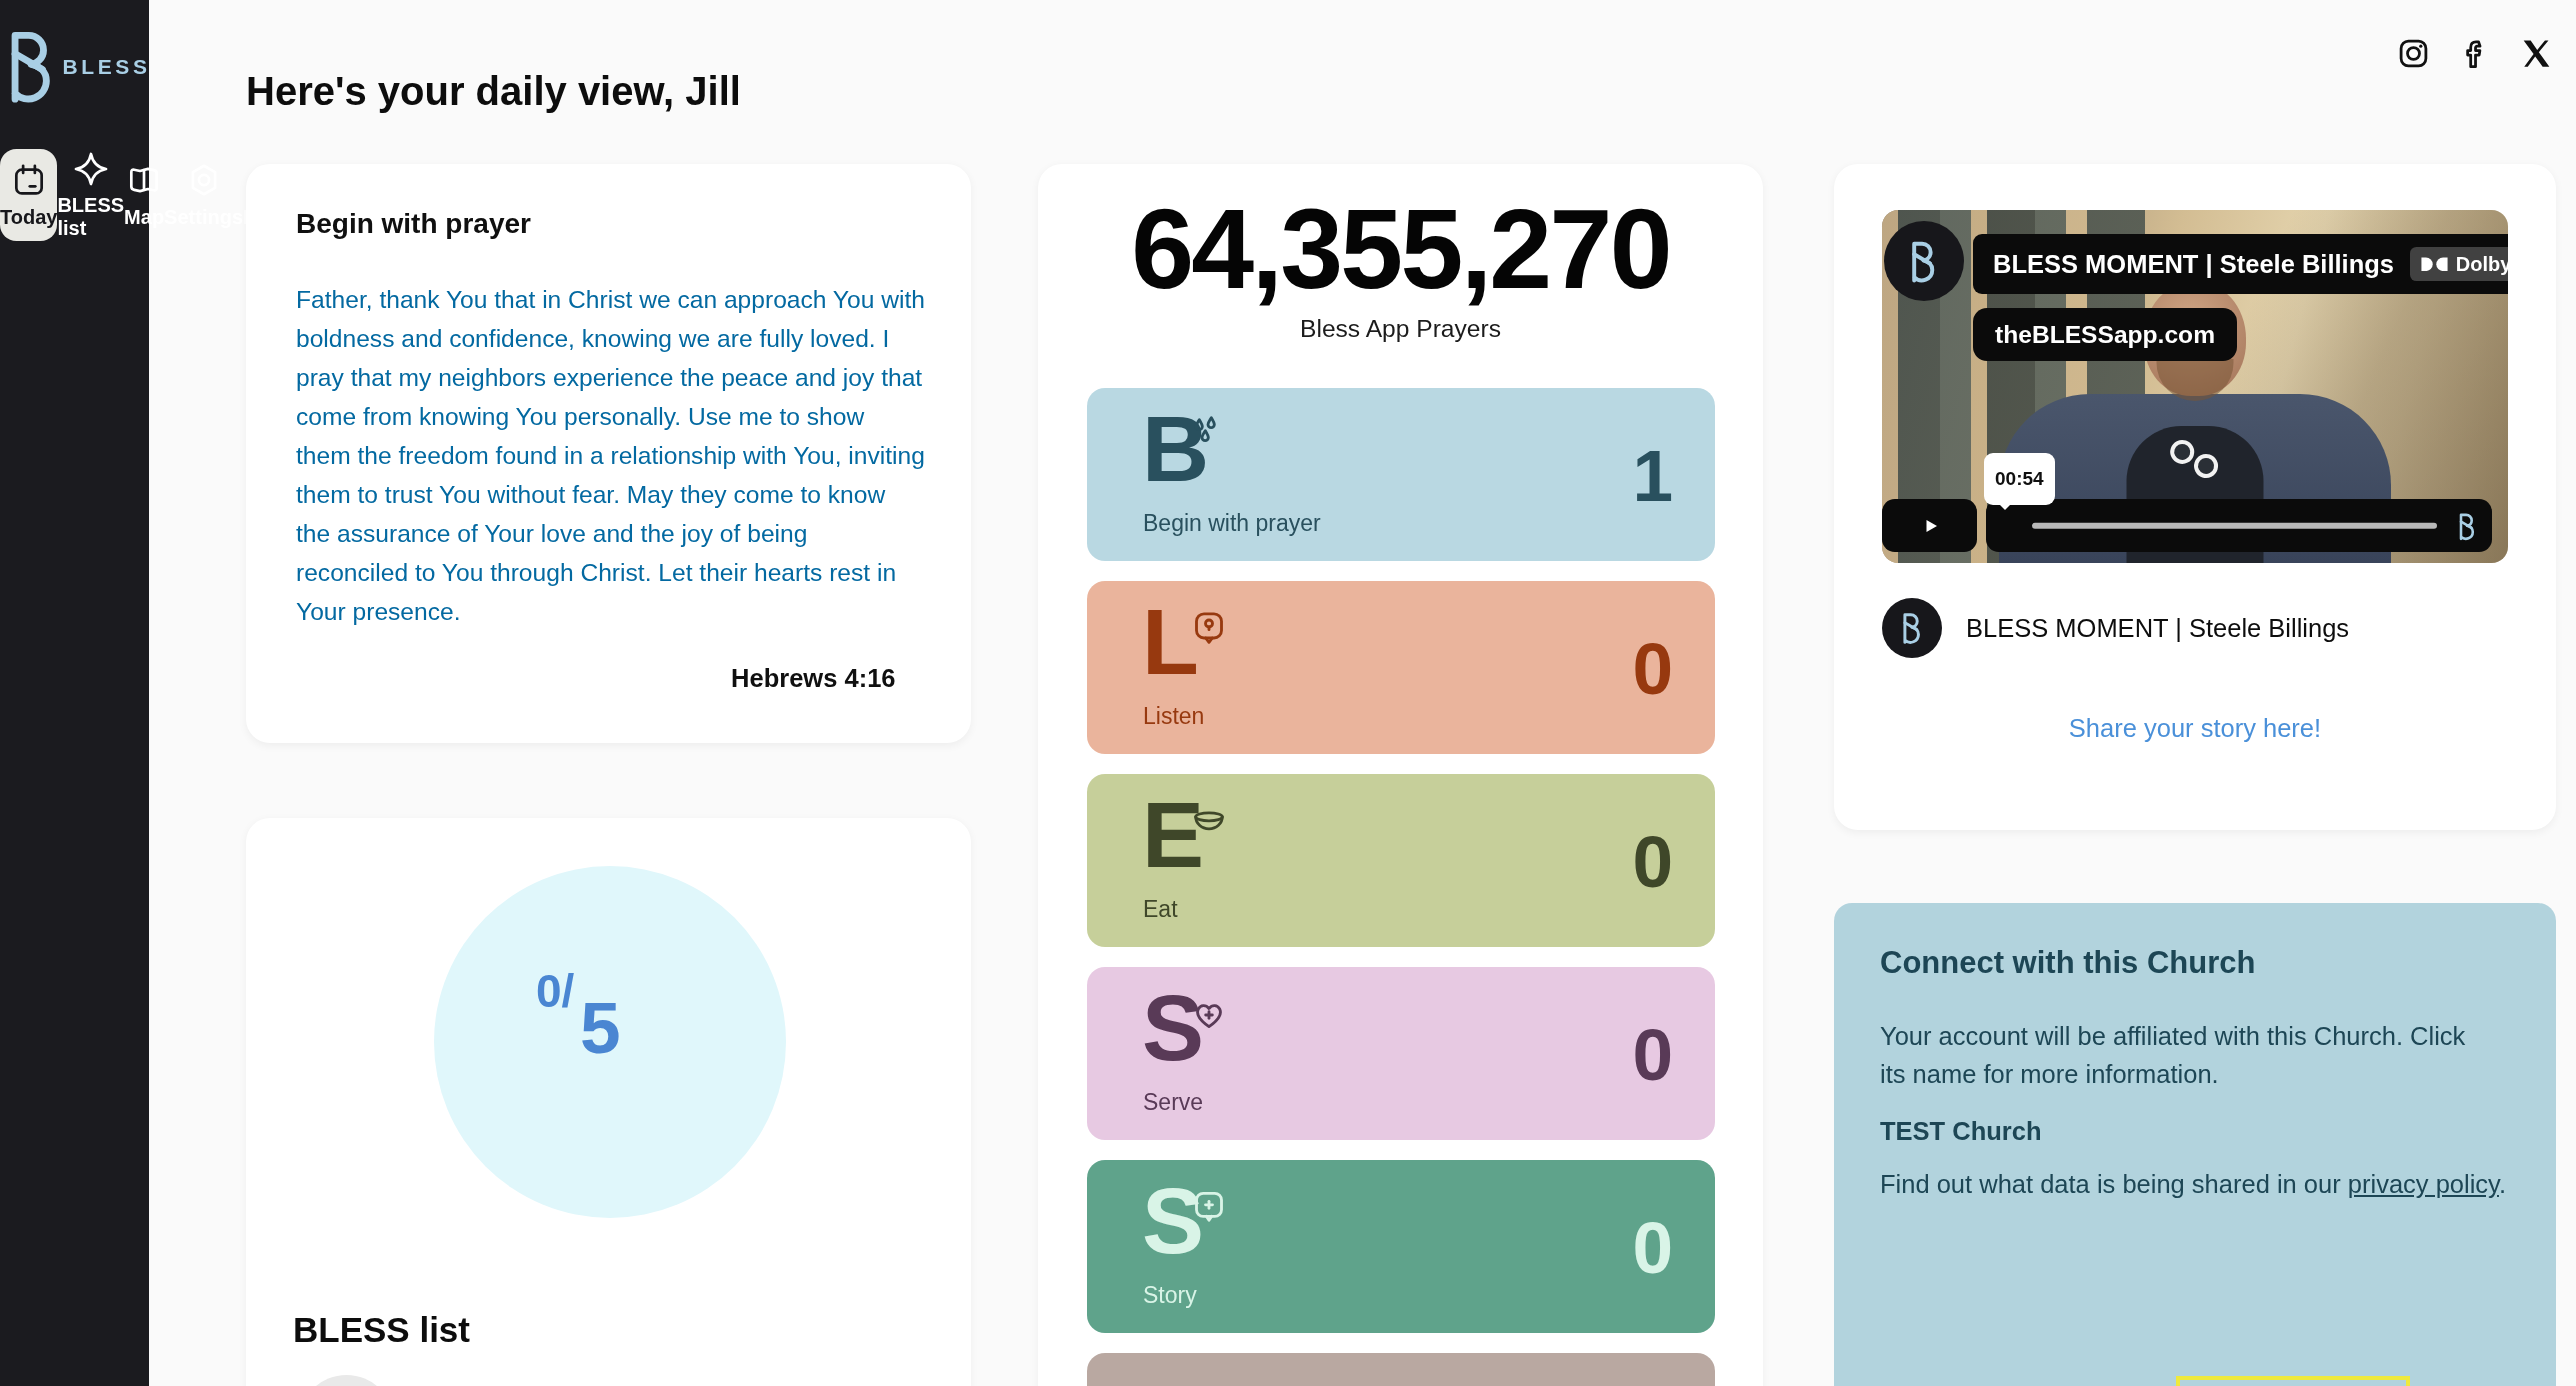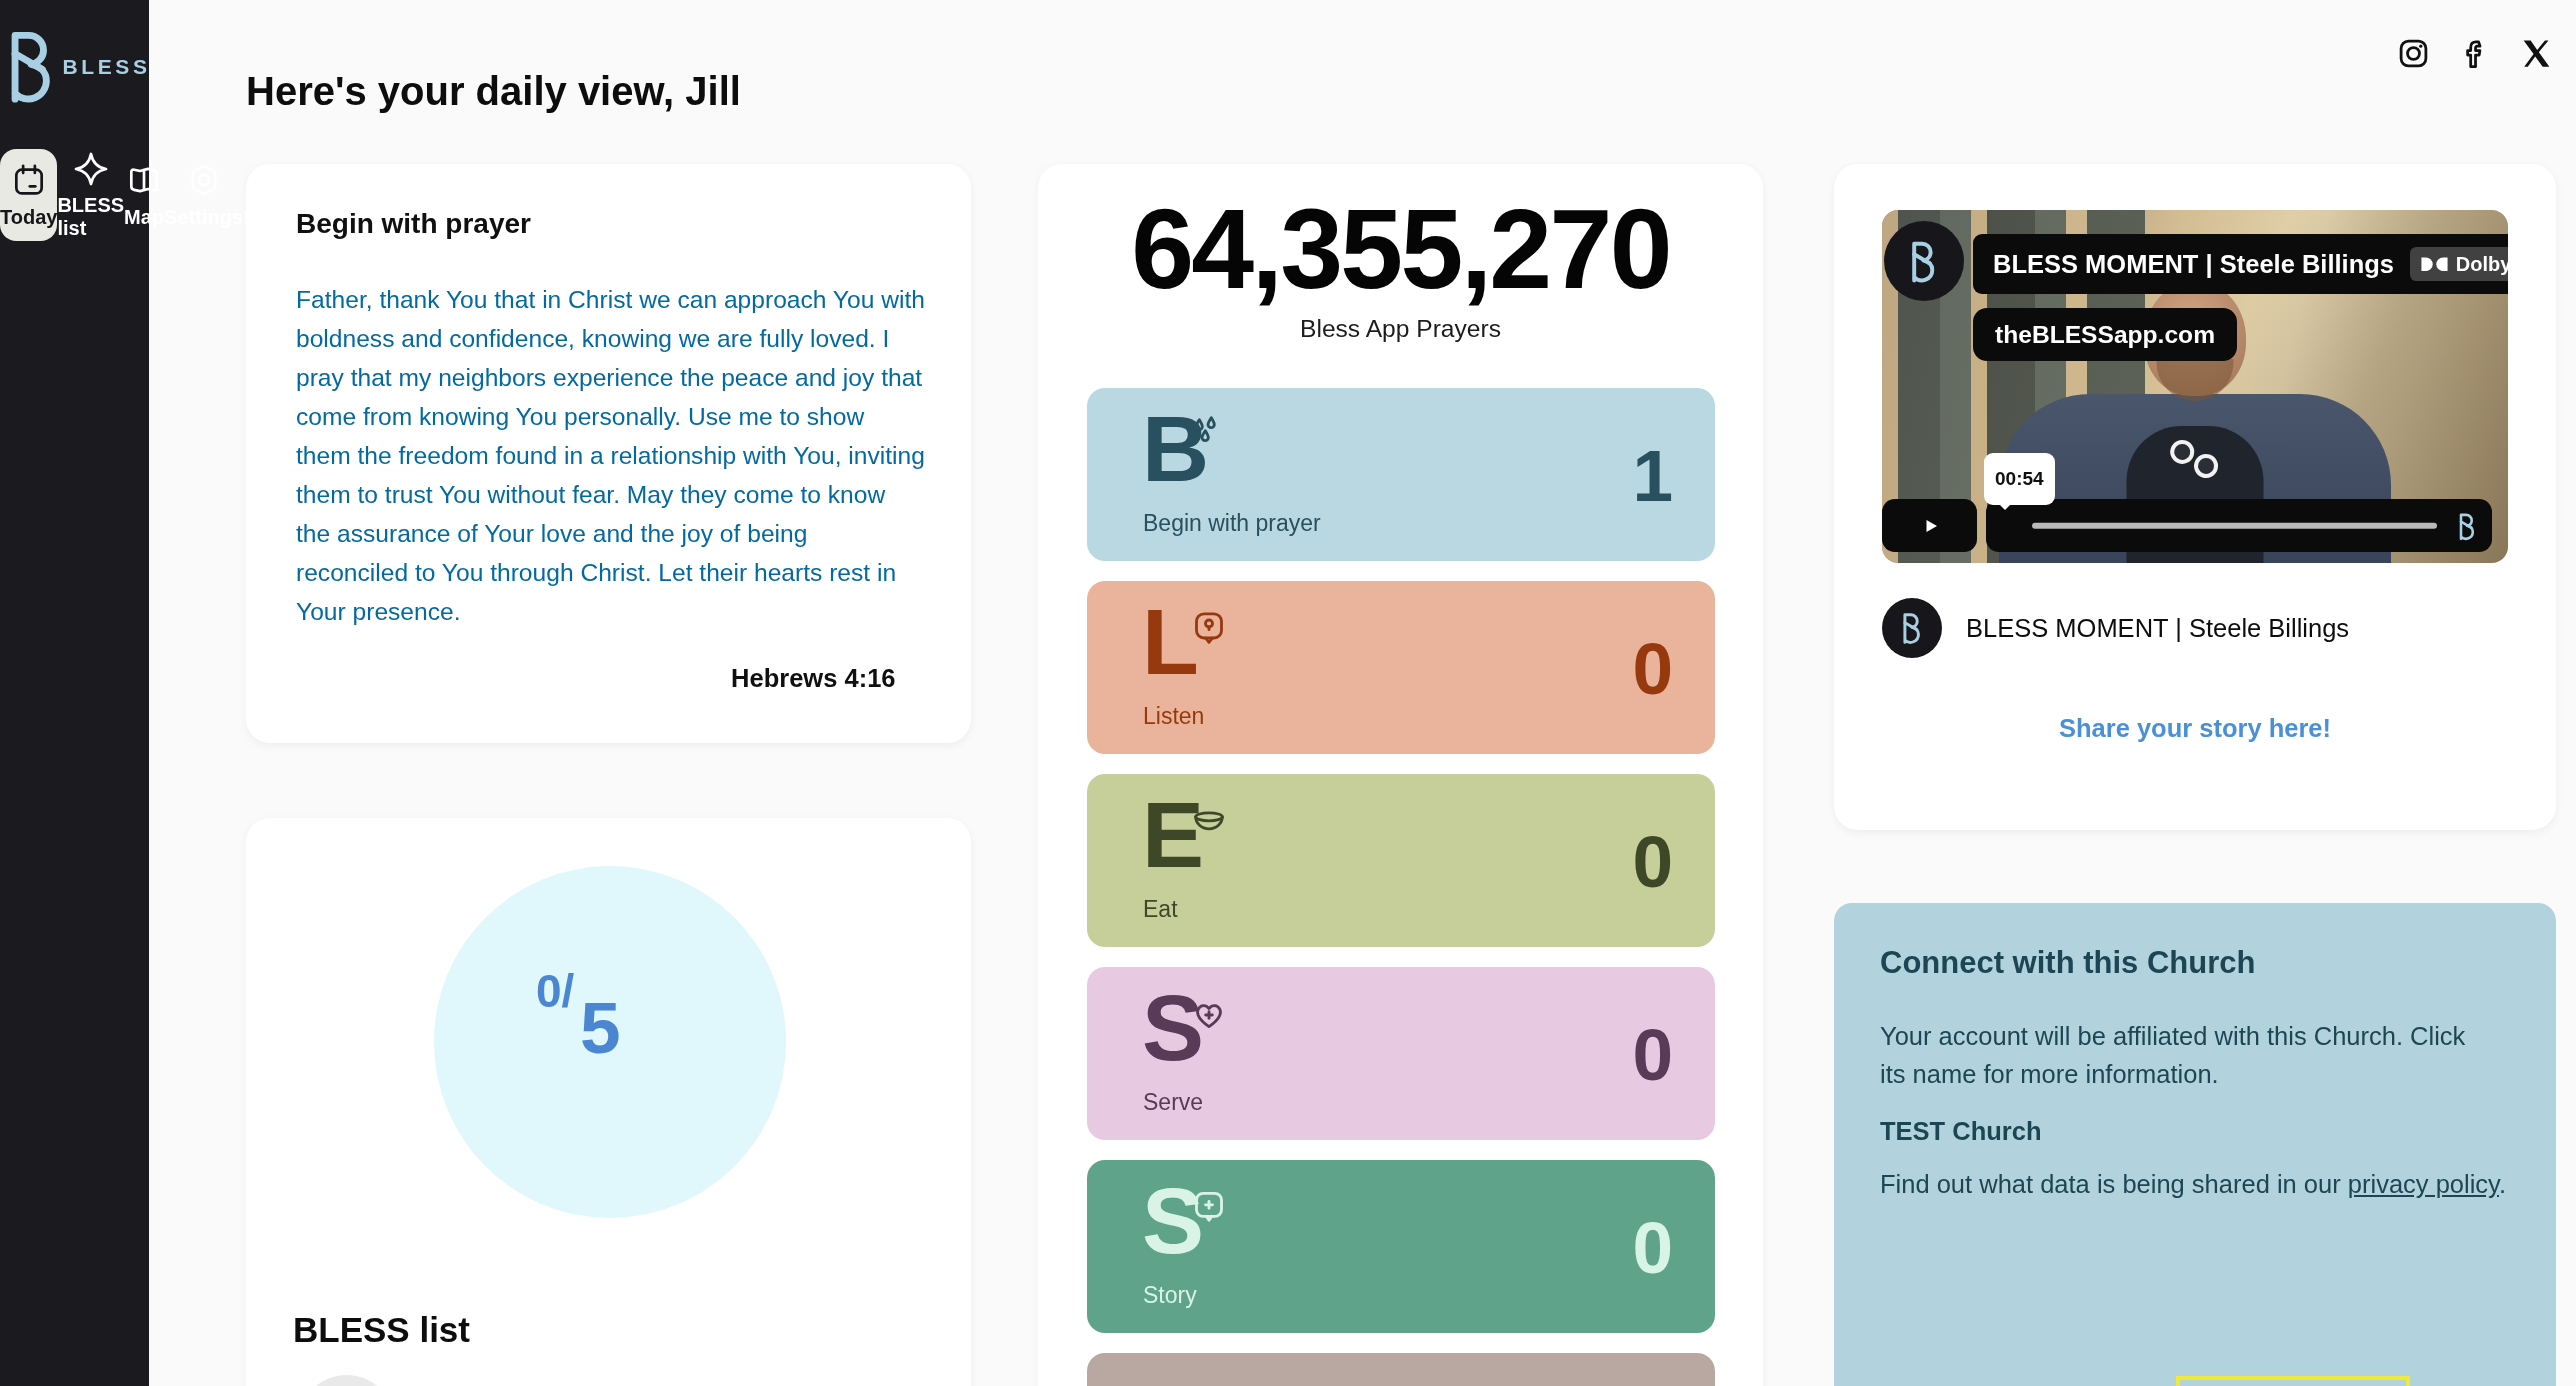--- a/index.html
+++ b/index.html
@@ -91,21 +91,21 @@
   .progress{position:absolute;left:104px;right:16.4px;bottom:11px;height:53px;border-radius:12.8px;background:#0b0b0b;}
   .progress-line{position:absolute;left:46px;right:55px;top:50%;transform:translateY(-50%);height:6.4px;
                  border-radius:3.6px;background:#b9b9b9;}
   .wm-b{position:absolute;right:12.8px;top:50%;transform:translateY(-50%);width:24px;height:31px;color:#a9cfe5;}
   .timestamp{position:absolute;left:102px;bottom:58px;background:#fff;border-radius:9px;padding:15px 11px;
              font-size:19px;font-weight:700;color:#101010;}
   .timestamp:after{content:"";position:absolute;left:14.6px;bottom:-11px;border:6.4px solid transparent;border-top-color:#fff;}
   .video-meta{display:flex;align-items:center;gap:24px;margin-top:35px;}
   .meta-logo{width:60px;height:60px;}
   .meta-title{font-size:25.5px;color:#0d0d0d;}
-  .share-link{margin-top:56px;text-align:center;font-size:25.5px;font-weight:700;color:#4a90d9;cursor:pointer;}
+  .share-link{margin-top:56px;text-align:center;font-size:25.5px;font-weight:400;color:#4a90d9;cursor:pointer;}
   
   .connect-card{left:1834px;top:903px;width:722px;height:600px;border-radius:18px;background:#b2d3dd;
                 box-shadow:none;padding:42px 46px;color:#1d4655;}
   .connect-title{font-size:31px;font-weight:800;}
   .connect-body{margin-top:36px;font-size:25.5px;line-height:38px;width:601px;}
   .church-name{margin-top:24px;font-size:25.5px;font-weight:800;}
   .privacy-line{margin-top:24px;font-size:25.5px;}
   .privacy-link{text-decoration:underline;cursor:pointer;}
   .btn-row{position:absolute;right:29px;bottom:16.4px;display:flex;align-items:center;gap:33px;}
   .highlight-box{border:4.6px solid #efe93d;padding:14.6px 27px;display:flex;align-items:center;justify-content:center;}

